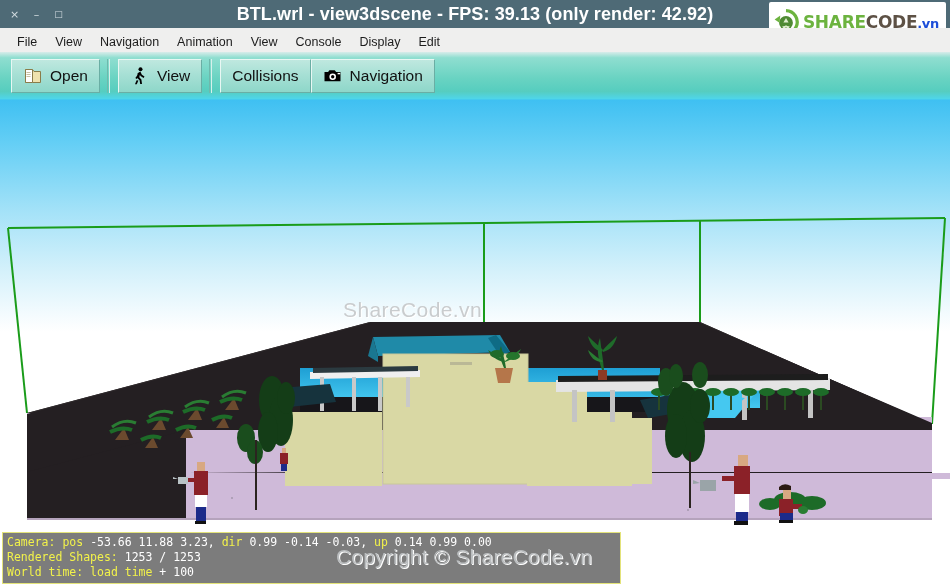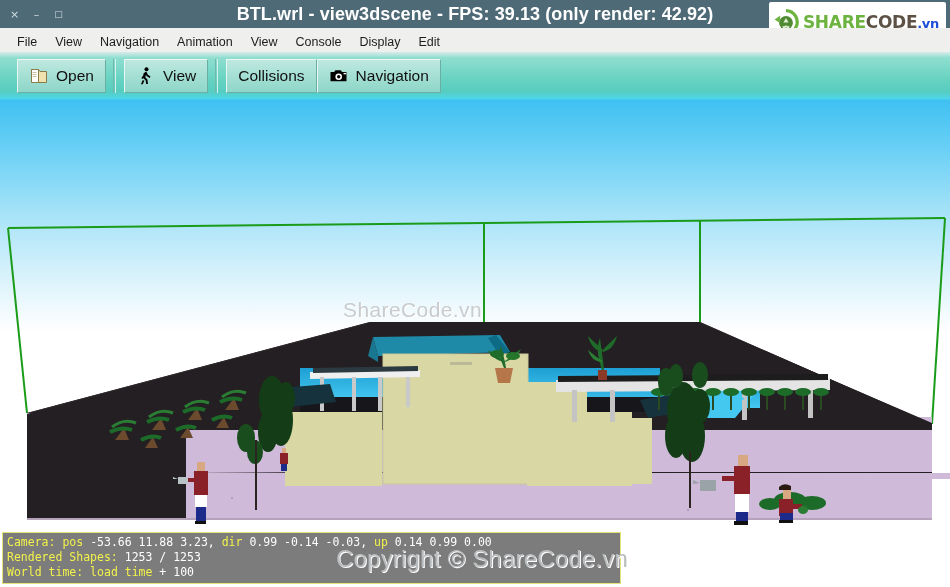--- a/index.html
+++ b/index.html
@@ -88,21 +88,21 @@
     cursor: default;
     white-space: nowrap;
   }
 
   
   .toolbar {
     position: absolute; top: 52px; left: 0;
     width: 950px; height: 48px;
     background: linear-gradient(to bottom, #d8ecea 0%, #8fded0 12%, #69d3c2 55%, #56cdbf 82%, #4fd5e8 97%, #3fc6f0 100%);
     display: flex; align-items: center;
-    padding-left: 17px;
+    padding-left: 11px;
     gap: 0px;
   }
   .tbtn {
     height: 34px;
     display: flex; align-items: center;
     gap: 7px;
     padding: 0 11px;
     font-size: 15.5px;
     color: #111;
     background: linear-gradient(to bottom, #bfe8df 0%, #a7e0d5 45%, #8ed7c9 100%);
@@ -172,21 +172,21 @@
     font-family: "DejaVu Sans Mono", monospace;
     font-size: 11.5px;
     line-height: 15px;
     white-space: pre;
   }
   .k { color: #f2f24a; }
   .v { color: #ffffff; }
   .watermark-copy {
     position: absolute;
     left: 336px; top: 545px;
-    font-size: 24px;
+    font-size: 21px;
     color: #babdbf;
     text-shadow: 1px 1px 0 #ffffff;
     letter-spacing: 0.2px;
     pointer-events: none;
     white-space: nowrap;
   }
 </style>
 </head>
 <body>
 

